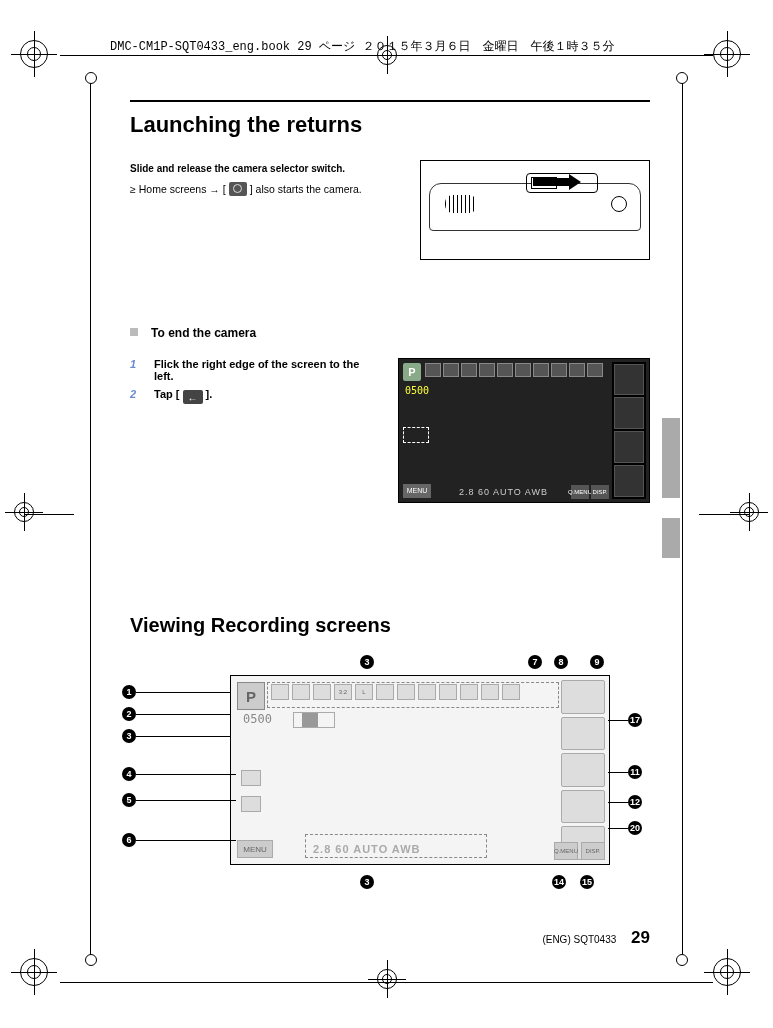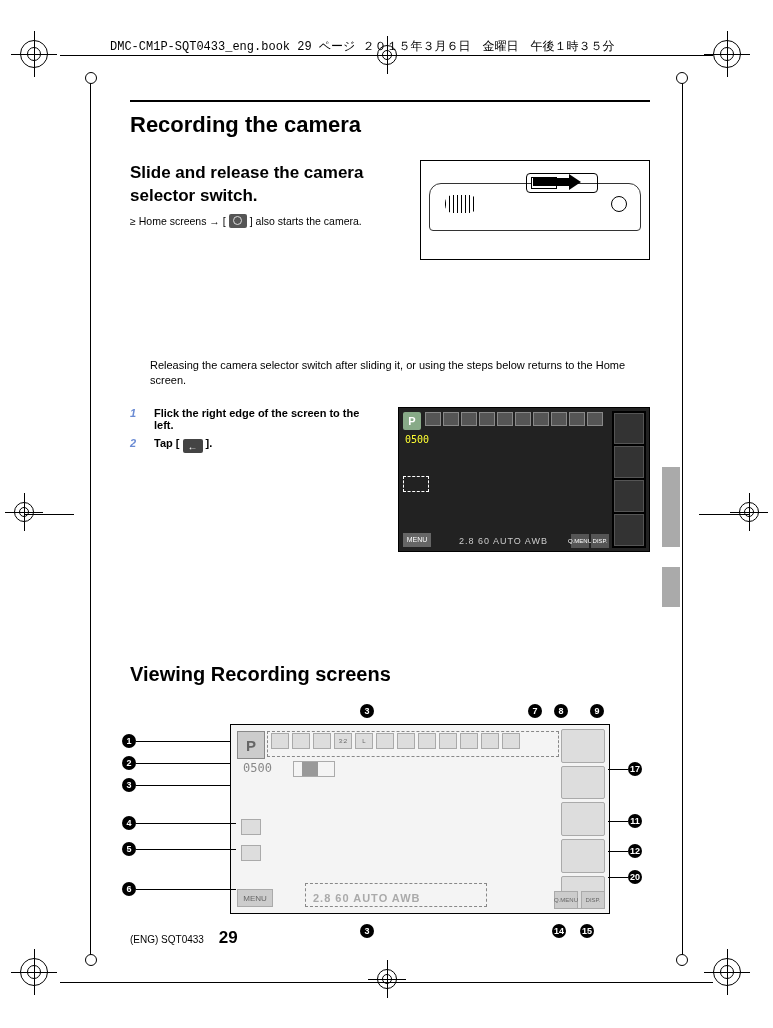--- a/index.html
+++ b/index.html
@@ -74,21 +74,21 @@
     border: none;
     border-top: 2px solid #000;
     margin: 0 0 10px 0;
   }
   h1 {
     font-size: 22px;
     font-weight: bold;
     margin: 6px 0 24px 0;
   }
   .lead-bold {
-    font-size: 17px;
+    font-size: 10px;
     font-weight: bold;
     margin: 0 0 6px 0;
     max-width: 260px;
     line-height: 1.35;
   }
   .bullet-row {
     font-size: 10.5px;
     display:flex;
     align-items:center;
     gap:3px;
@@ -206,20 +206,21 @@
   .callout{
     position:absolute;width:14px;height:14px;border-radius:50%;background:#000;color:#fff;
     font-size:9px;display:flex;align-items:center;justify-content:center;font-weight:bold;
   }
   .callout-line{position:absolute;background:#000;height:1px;}
   .footer {
     position:absolute;
     bottom: 80px;
     left: 130px;
     width: 520px;
+    text-align: right;
     font-size: 10px;
   }
   .footer .pageno { font-size:17px; font-weight:bold; margin-left:12px;}
   .mid-cross-l, .mid-cross-r { position:absolute; top:50%; transform:translateY(-50%);}
   .mid-cross-l { left: 14px; }
   .mid-cross-r { right: 14px; }
   .mid-cross-l .hline, .mid-cross-r .hline { position:absolute; top:50%; width:50px; height:1px; background:#000;}
   .mid-cross-l .hline{left:10px;}
   .mid-cross-r .hline{right:10px;}
   .vline-l{left:90px;top:78px;bottom:68px;position:absolute;width:1px;background:#000;}
@@ -248,41 +249,43 @@
 <div class="tiny-circ tc-lb"></div>
 <div class="tiny-circ tc-rb"></div>
 <div class="mid-cross-l"><span class="reg-circle" style="width:18px;height:18px;"><span class="reg-inner" style="width:8px;height:8px;"></span></span><span class="hline"></span></div>
 <div class="mid-cross-r"><span class="reg-circle" style="width:18px;height:18px;"><span class="reg-inner" style="width:8px;height:8px;"></span></span><span class="hline"></span></div>
 
 <div class="file-tag">DMC-CM1P-SQT0433_eng.book  29 ページ  ２０１５年３月６日　金曜日　午後１時３５分</div>
 
 <div class="content">
   <hr class="thick-rule">
 
-  <h1>Recording the camera</h1>
+  <h1>Launching the returns</h1>
 
   <p class="lead-bold">Slide and release the camera selector switch.</p>
   <div class="bullet-row">
     <span>≥</span>
     <span>Home screens → [</span>
     <span class="camera-icon"></span>
     <span>] also starts the camera.</span>
   </div>
 
   <div class="switch-figure">
     <div class="body-line"></div>
     <div class="slider"></div>
     <div class="arrow-body"></div>
     <div class="arrow-head"></div>
     <div class="grille"></div>
     <div class="circle"></div>
   </div>
 
   <div class="sub-block">
-    <div class="sub-text">Releasing the camera selector switch after sliding it, or using the steps below returns to the Home screen.</div>
+    <div><span class="sq-bullet"></span>
+      <span class="sub-title">To end the camera</span>
+    </div>
   </div>
 
   <div class="steps">
     <div class="step-row">
       <div class="step-num">1</div>
       <div class="step-text">Flick the right edge of the screen to the left.</div>
     </div>
     <div class="step-row">
       <div class="step-num">2</div>
       <div class="step-text">

